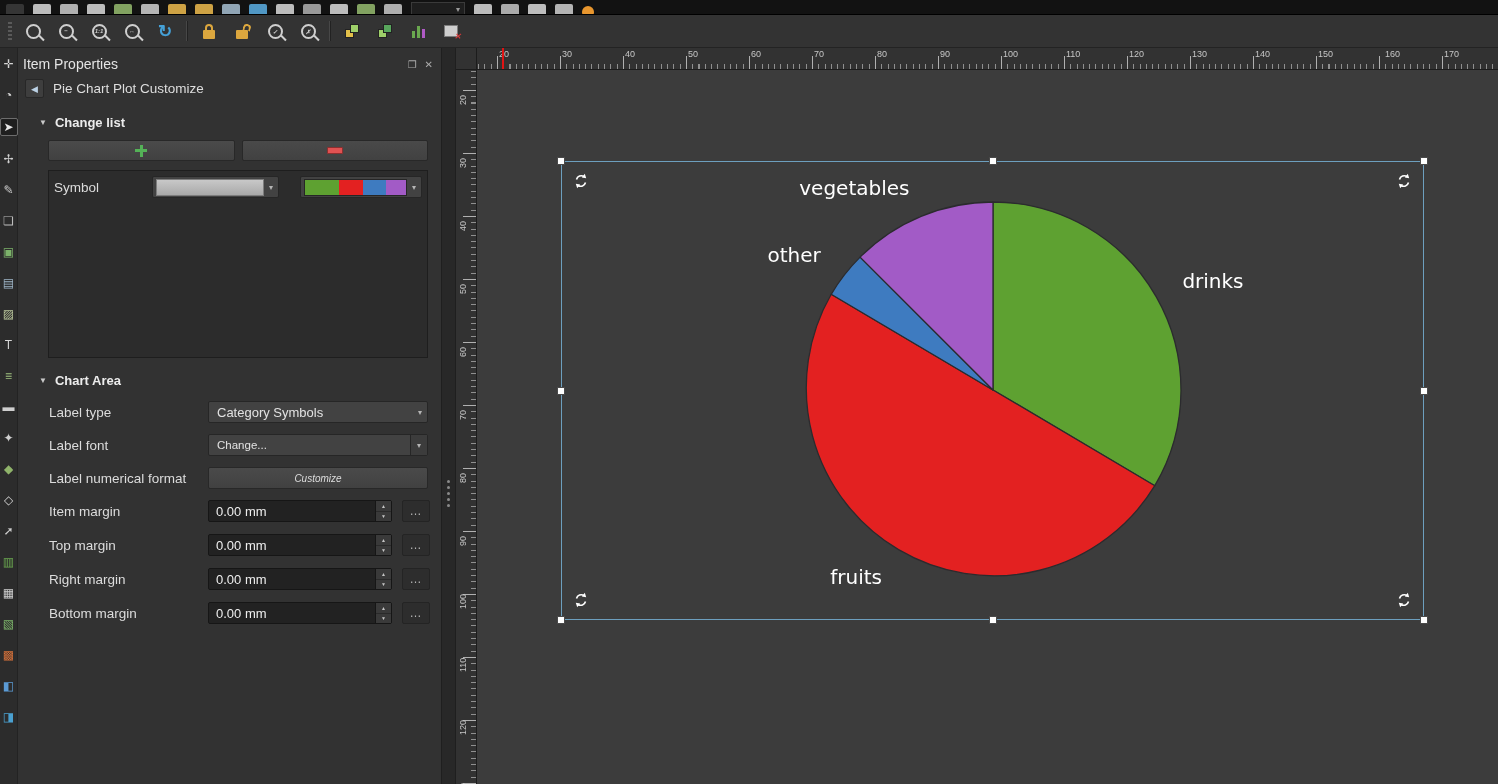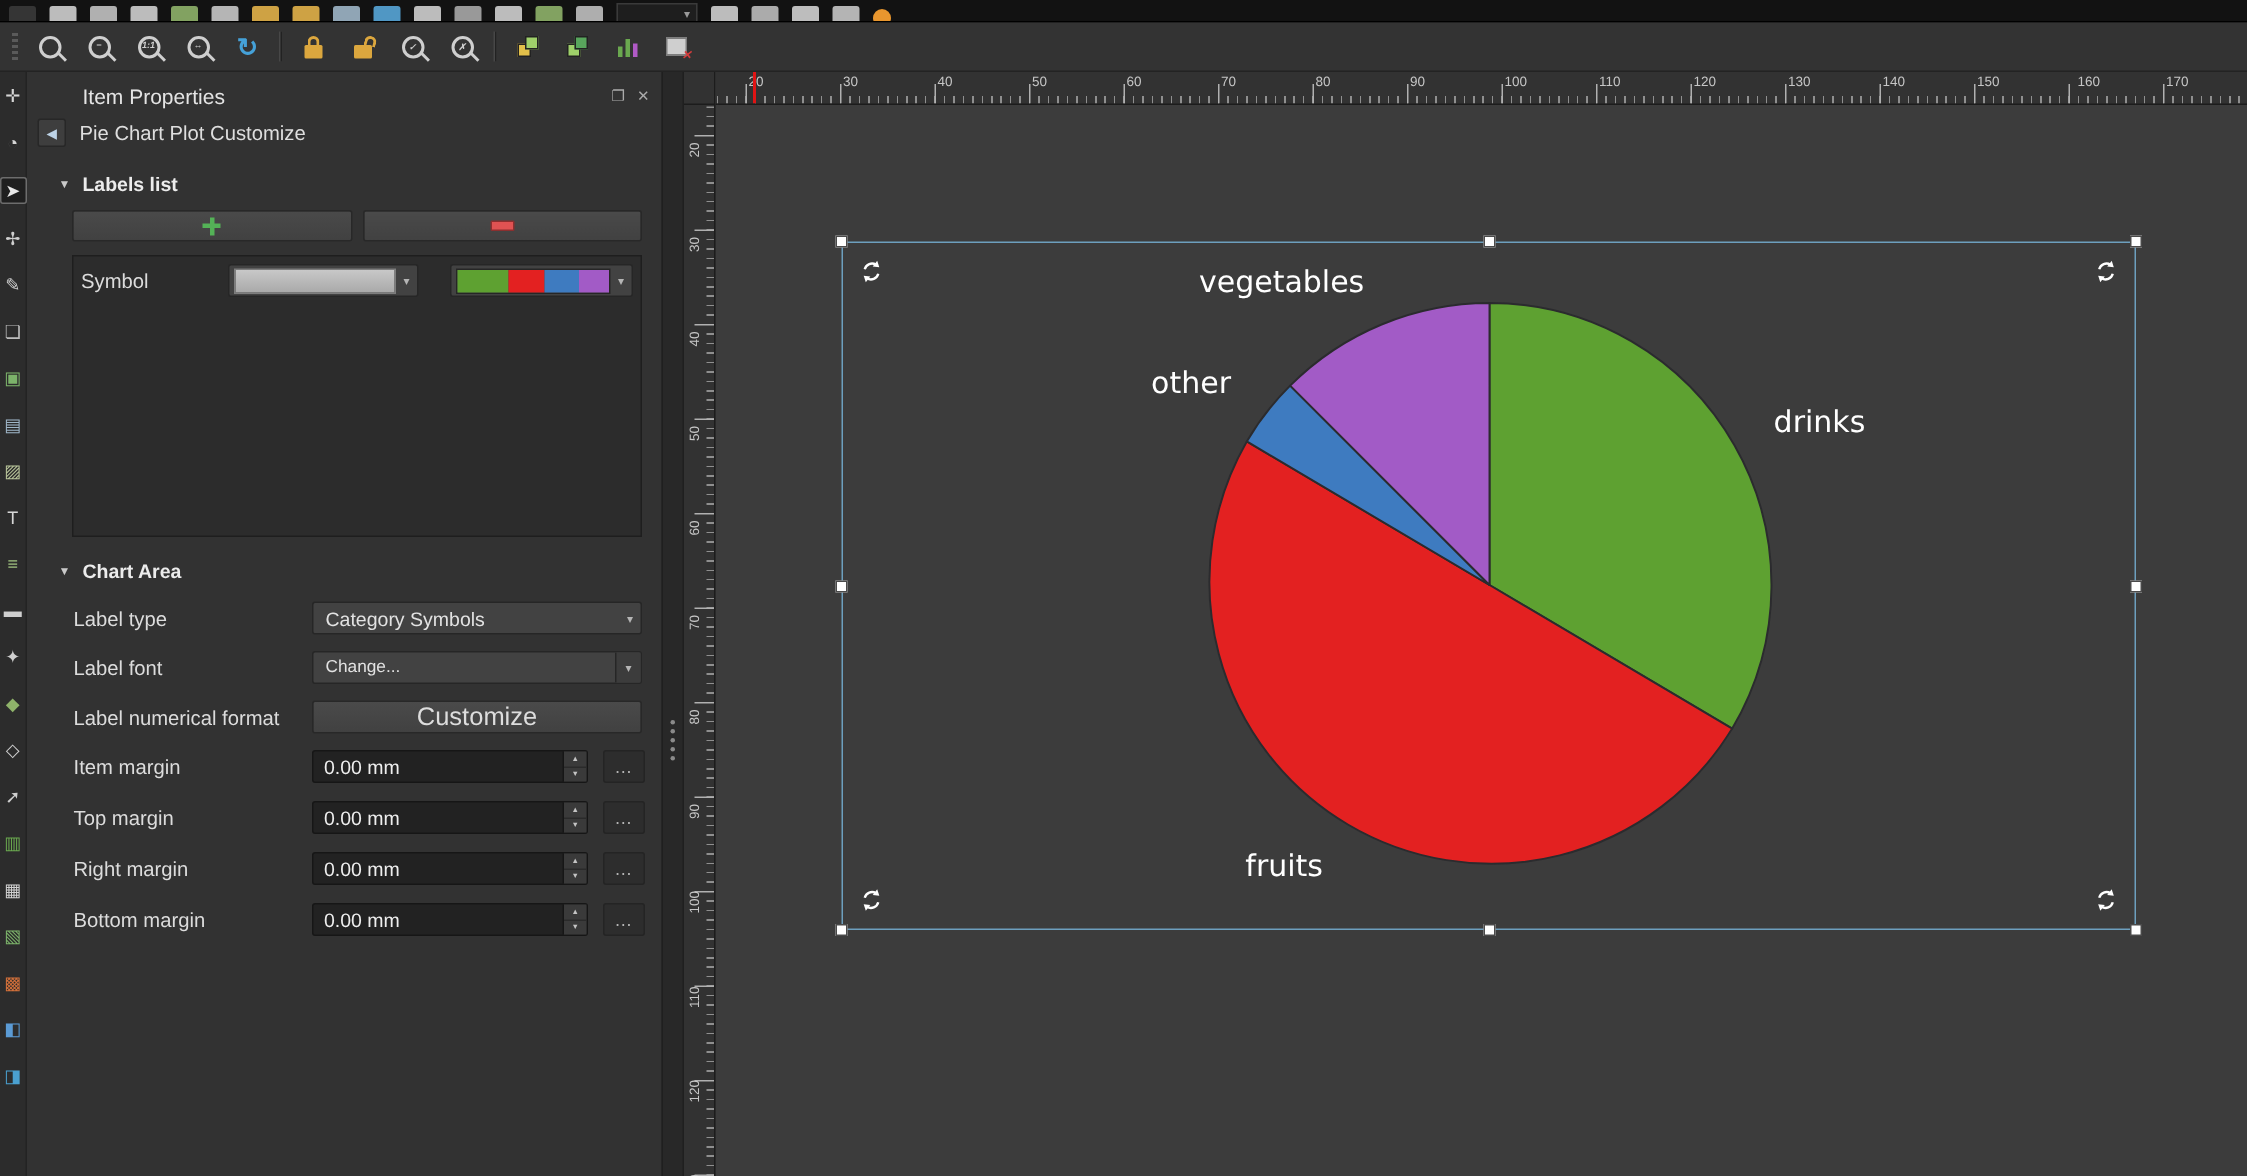--- a/index.html
+++ b/index.html
@@ -34,21 +34,21 @@
   .bars i{width:3px;display:block;}
   .tablex{position:relative;width:12px;height:10px;background:#cfcfcf;border:1px solid #7d7d7d;display:block;}
   .tablex::after{content:"✕";position:absolute;right:-4px;bottom:-5px;color:#d23b3b;font-size:8px;font-weight:bold;}
   
   #left-toolbar{position:absolute;left:0;top:48px;width:18px;bottom:0;background:#2c2c2c;border-right:1px solid #232323;
     display:flex;flex-direction:column;align-items:center;padding-top:8px;gap:15px;box-sizing:border-box;}
   .ltool{width:16px;height:16px;font-size:12px;display:flex;align-items:center;justify-content:center;flex:none;}
   .ltool.active{background:#1f1f1f;border:1px solid #6d6d6d;border-radius:2px;}
   
   #panel{position:absolute;left:18px;top:48px;width:423px;bottom:0;background:#323232;box-sizing:border-box;}
-  .panel-head{height:24px;display:flex;align-items:center;padding:4px 8px 0 5px;color:#e4e4e4;font-size:14px;margin-left:32px;}
+  .panel-head{height:24px;display:flex;align-items:center;padding:4px 8px 0 5px;color:#e4e4e4;font-size:14px;}
   .dock-icons{margin-left:auto;display:flex;gap:8px;font-size:10px;color:#ababab;}
   .panel-sub{display:flex;align-items:center;gap:9px;padding:3px 0 2px 7px;color:#dedede;font-size:13.5px;}
   .backbtn{width:19px;height:19px;background:#3e3e3e;border:1px solid #272727;border-radius:2px;color:#bcd2e6;
     font-size:9px;display:flex;align-items:center;justify-content:center;padding:0;}
   .group-head{display:flex;align-items:center;gap:8px;margin:15px 13px 0 21px;color:#ececec;font-weight:bold;font-size:13px;}
   .tri{font-size:8px;color:#c9c9c9;font-weight:normal;}
   .sym-btn-row{display:flex;gap:7px;margin:10px 13px 0 30px;}
   .btn{background:linear-gradient(180deg,#4a4a4a,#414141);border:1px solid #282828;border-radius:2px;color:#ddd;
     display:flex;align-items:center;justify-content:center;}
   .sym-btn-row .btn{flex:1;height:21px;}
@@ -68,21 +68,21 @@
   .ramp i{display:block;}
   .form{margin:11px 13px 0 31px;}
   .frow{display:grid;grid-template-columns:159px 1fr;align-items:center;height:26px;margin-bottom:7px;font-size:13.5px;color:#dcdcdc;}
   .mrow{display:grid;grid-template-columns:159px 184px 1fr;align-items:center;height:26px;margin-bottom:8px;font-size:13.5px;color:#dcdcdc;}
   .ctl{display:flex;align-items:center;}
   .wide{width:100%;}
   .combo .cval{padding-left:8px;font-size:13px;}
   .fontbtn{width:100%;height:22px;background:#424242;border:1px solid #262626;border-radius:2px;display:flex;align-items:center;box-sizing:border-box;}
   .fontbtn .fval{flex:1;font-size:11.5px;color:#e2e2e2;padding-left:8px;}
   .fontbtn .fdd{width:16px;align-self:stretch;border-left:1px solid #262626;background:#3c3c3c;display:flex;align-items:center;justify-content:center;font-size:8px;color:#b5b5b5;}
-  .pushbtn{width:100%;height:22px;font-size:17px;}
+  .pushbtn{width:100%;height:22px;font-size:10px;font-style:italic;}
   .spin{width:184px;height:22px;background:#222222;border:1px solid #161616;border-radius:2px;display:flex;color:#eee;box-sizing:border-box;flex:none;}
   .spin .val{flex:1;padding:3px 0 0 7px;font-size:13px;}
   .spin .arrows{width:15px;border-left:1px solid #161616;display:flex;flex-direction:column;}
   .spin .arrows span{flex:1;display:flex;align-items:center;justify-content:center;font-size:5px;color:#c4c4c4;background:#3a3a3a;}
   .spin .arrows span:first-child{border-bottom:1px solid #2a2a2a;}
   .override{width:26px;height:20px;margin-left:10px;background:#2d2d2d;border:1px solid #242424;border-radius:2px;
     color:#b5b5b5;display:flex;align-items:center;justify-content:center;font-size:12px;letter-spacing:1px;flex:none;}
   
   #splitter{position:absolute;left:441px;top:48px;width:15px;bottom:0;background:#282828;
     border-left:1px solid #1f1f1f;border-right:1px solid #1f1f1f;box-sizing:border-box;}
@@ -238,21 +238,21 @@
   </div>
   <div class="panel-sub">
     <button class="backbtn">
         <span>◀</span>
       </button>
     <span>Pie Chart Plot Customize</span>
   </div>
 
   <div class="group-head">
     <span class="tri">▼</span>
-    <span>Labels list</span>
+    <span>Change list</span>
   </div>
   <div class="sym-btn-row">
     <button class="btn">
         <span class="plus"></span>
       </button>
     <button class="btn">
         <span class="minus"></span>
       </button>
   </div>
   <div class="symbol-list">

